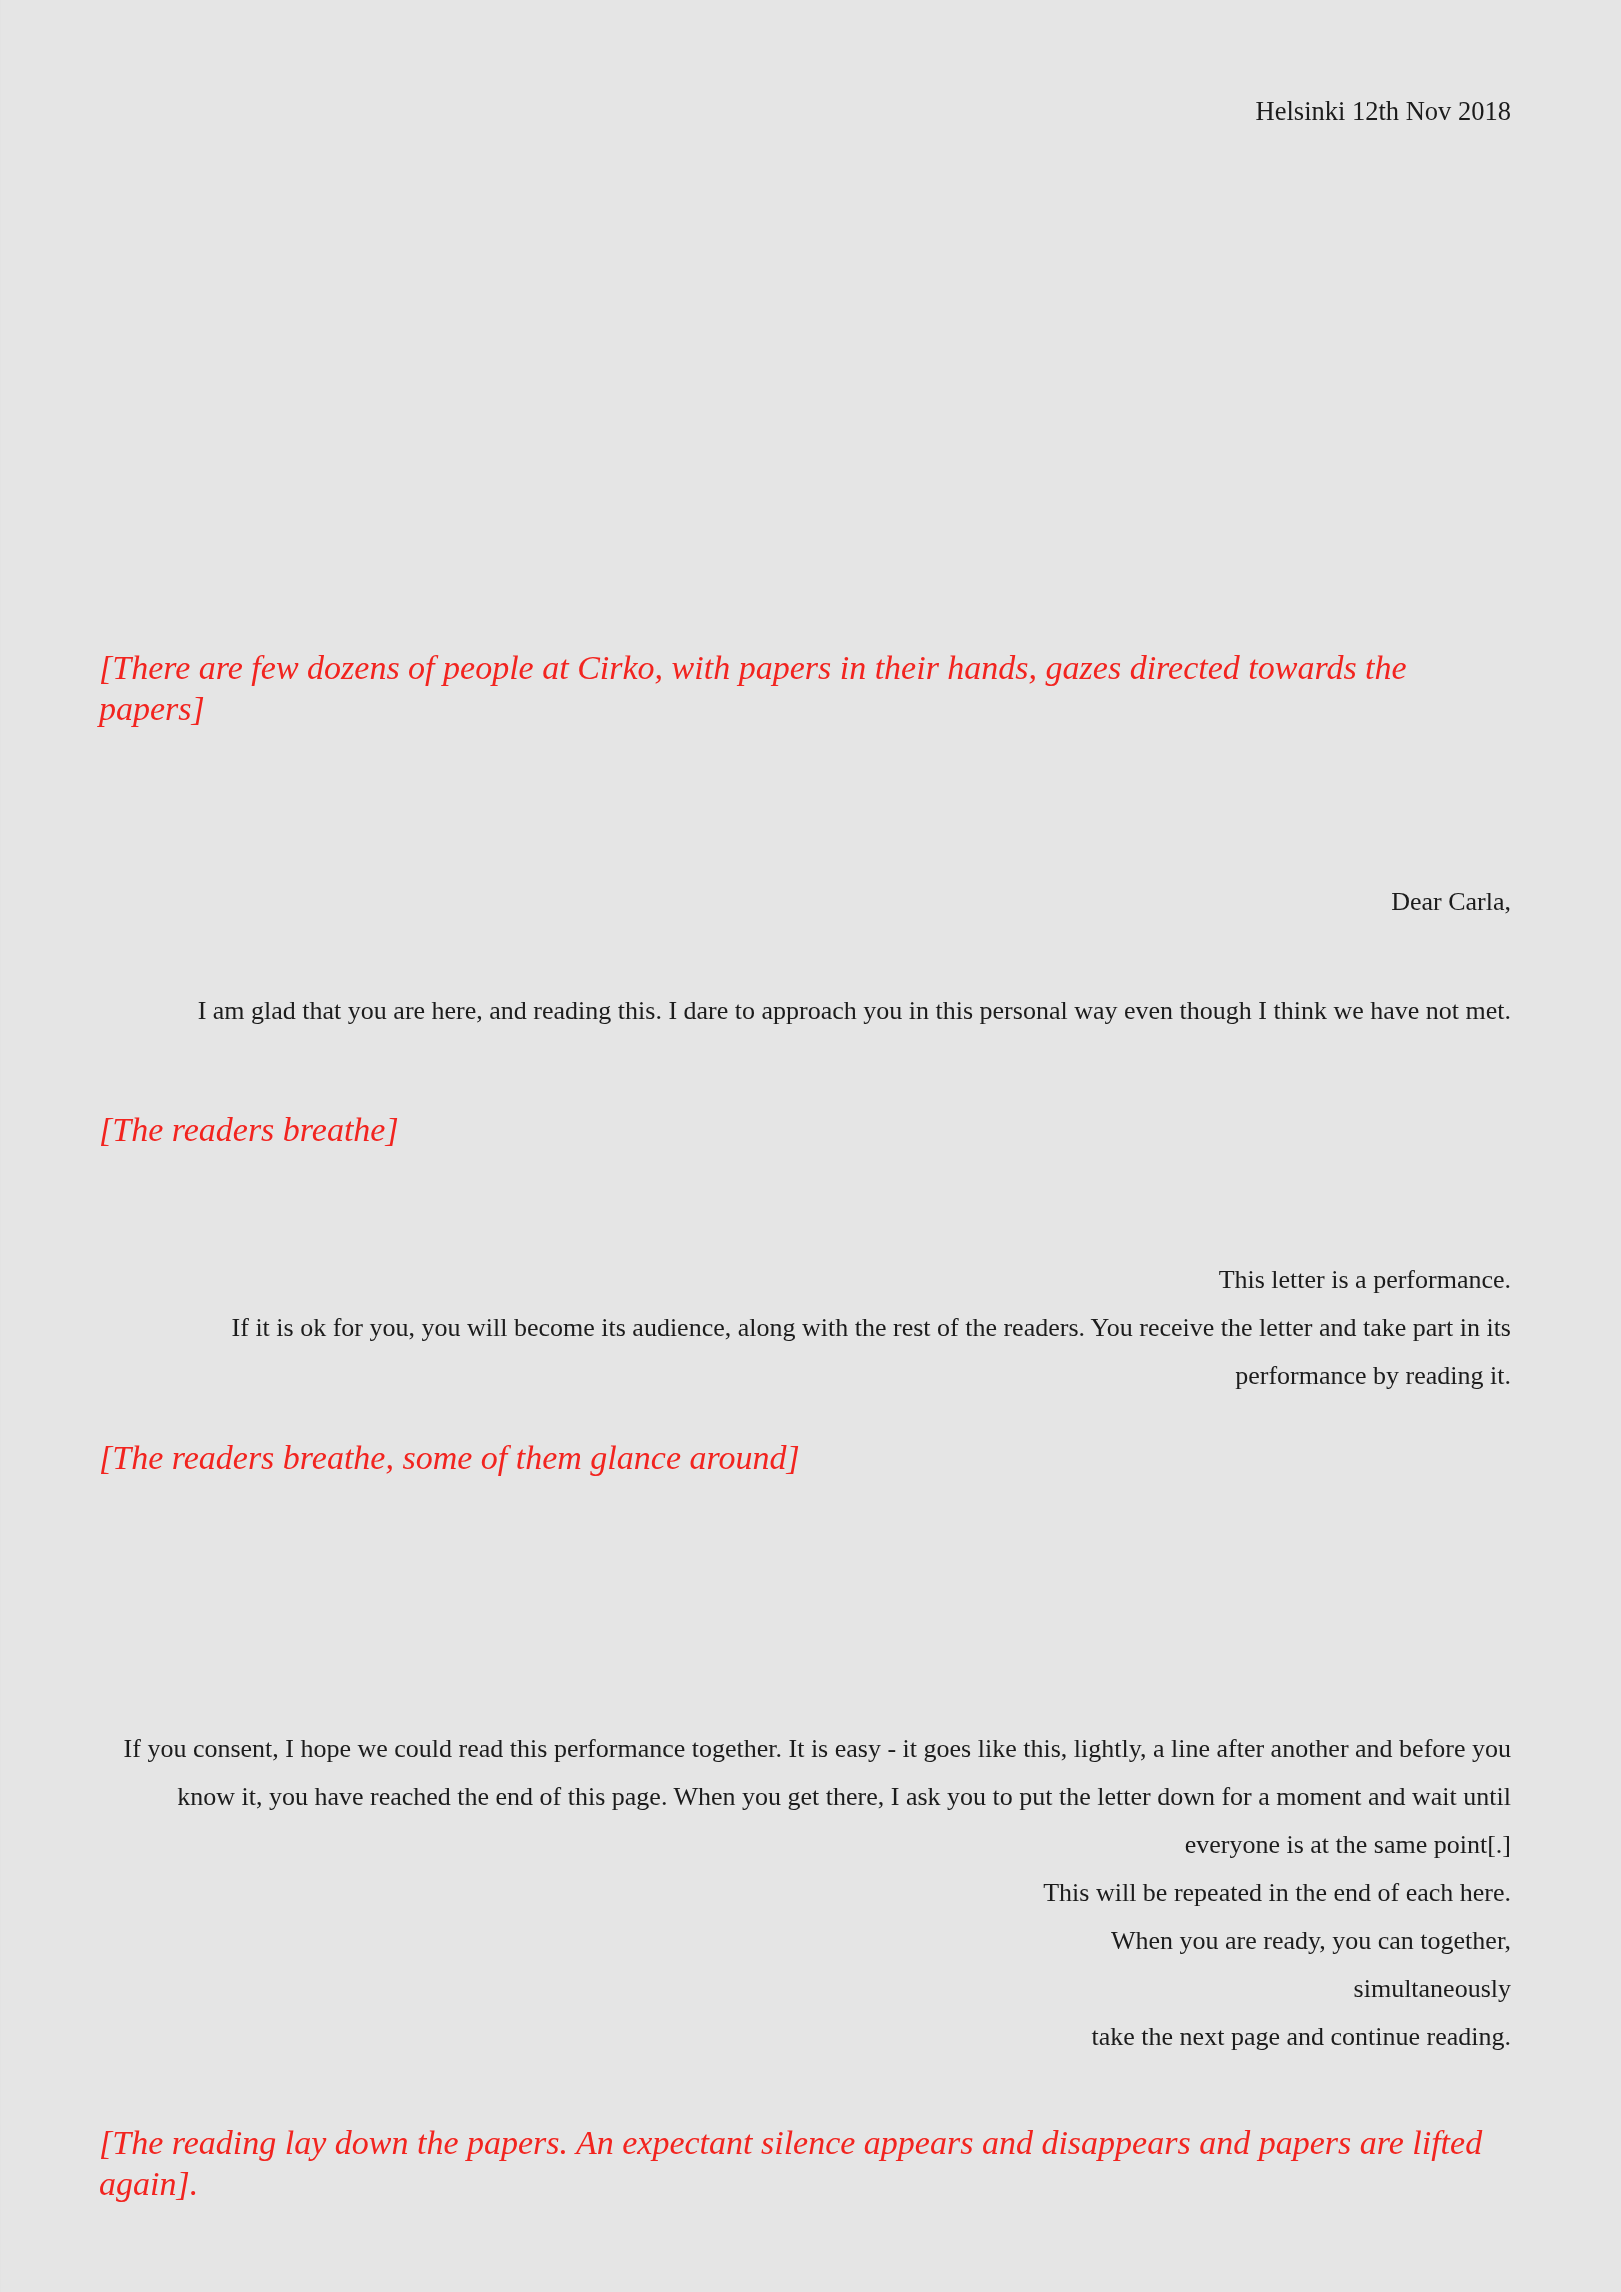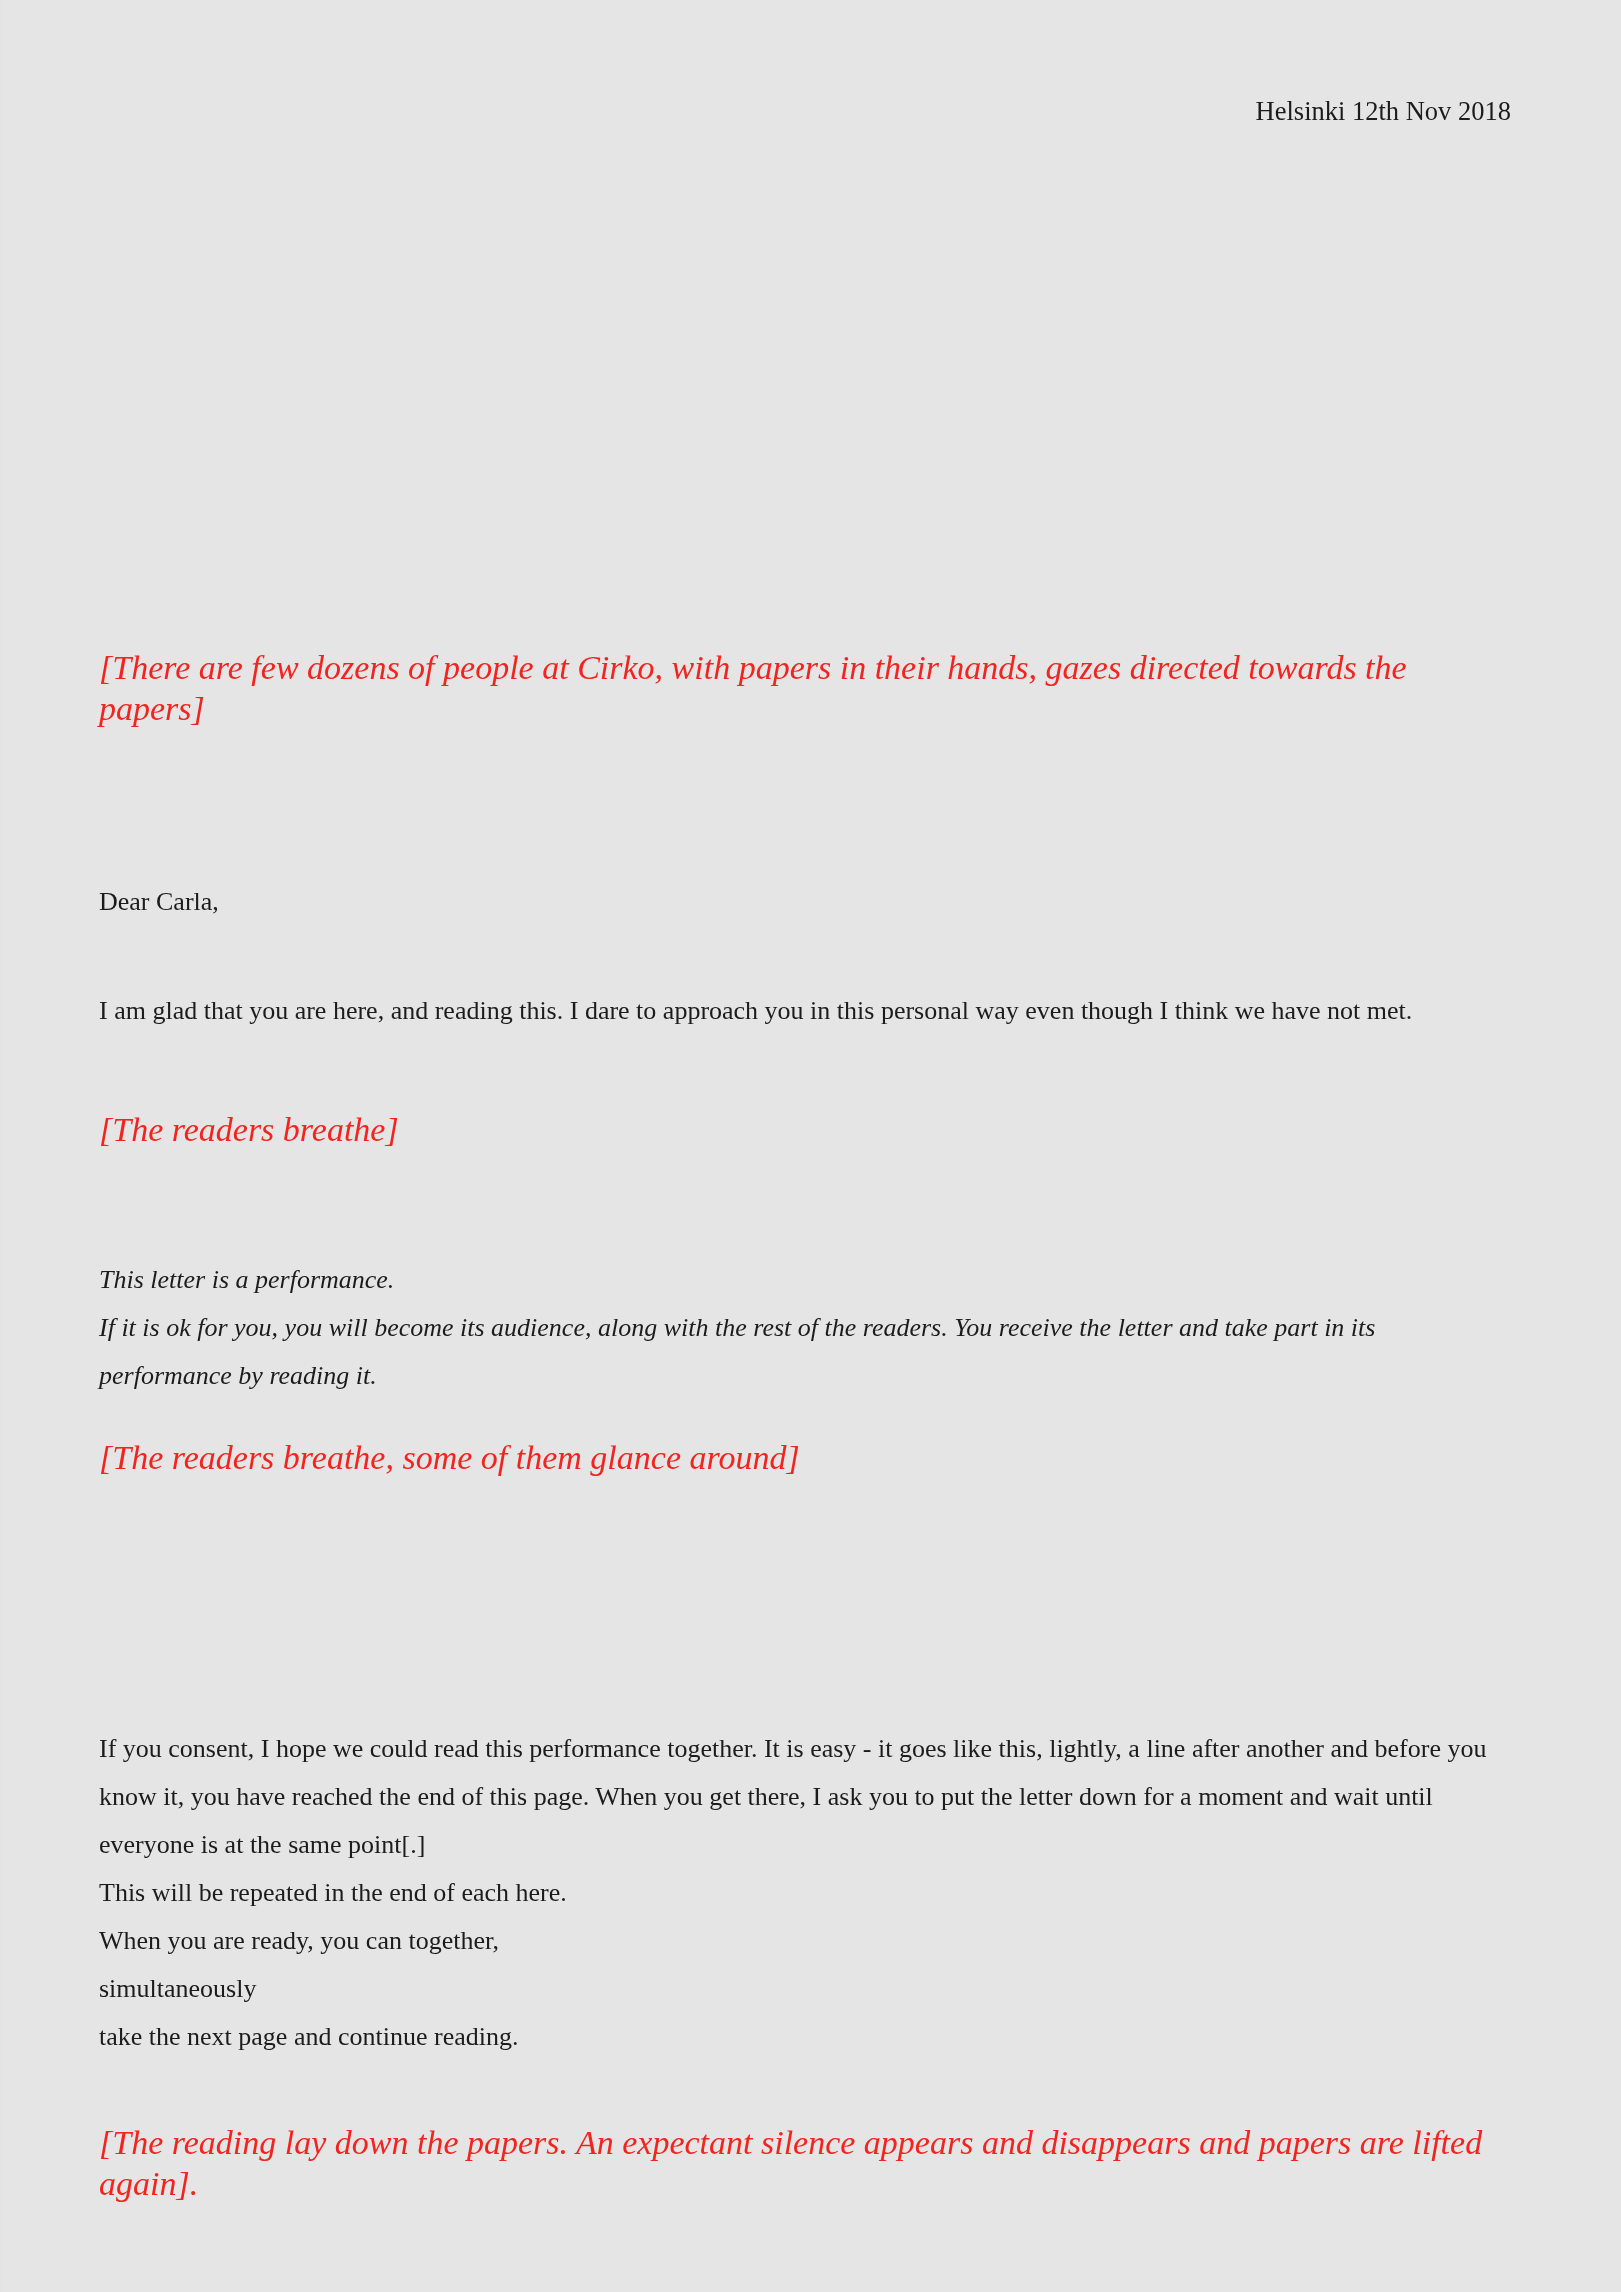--- a/index.html
+++ b/index.html
@@ -28,34 +28,35 @@
     text-align: right;
     font-size: 26.5px;
     line-height: 35px;
     color: #1c1c1c;
   }
 
   .body-text {
     font-size: 26px;
     line-height: 48px;
     color: #1c1c1c;
+    text-align: right;
   }
 
   .stage {
     font-size: 34px;
     line-height: 41px;
     font-style: italic;
     color: #f2241f;
   }
 
   .stage-1   { margin-top: 518px; }
   .salute    { margin-top: 149px; }
   .para-1    { margin-top: 61px; }
   .stage-2   { margin-top: 74px; }
-  .para-2    { margin-top: 106px; font-style: italic; }
+  .para-2    { margin-top: 106px; }
   .stage-3   { margin-top: 37px; }
   .para-3    { margin-top: 247px; }
   .stage-4   { margin-top: 61px; }
 </style>
 </head>
 <body>
 
 <div class="page">
 
   <div class="dateline">Helsinki 12th Nov 2018</div>

